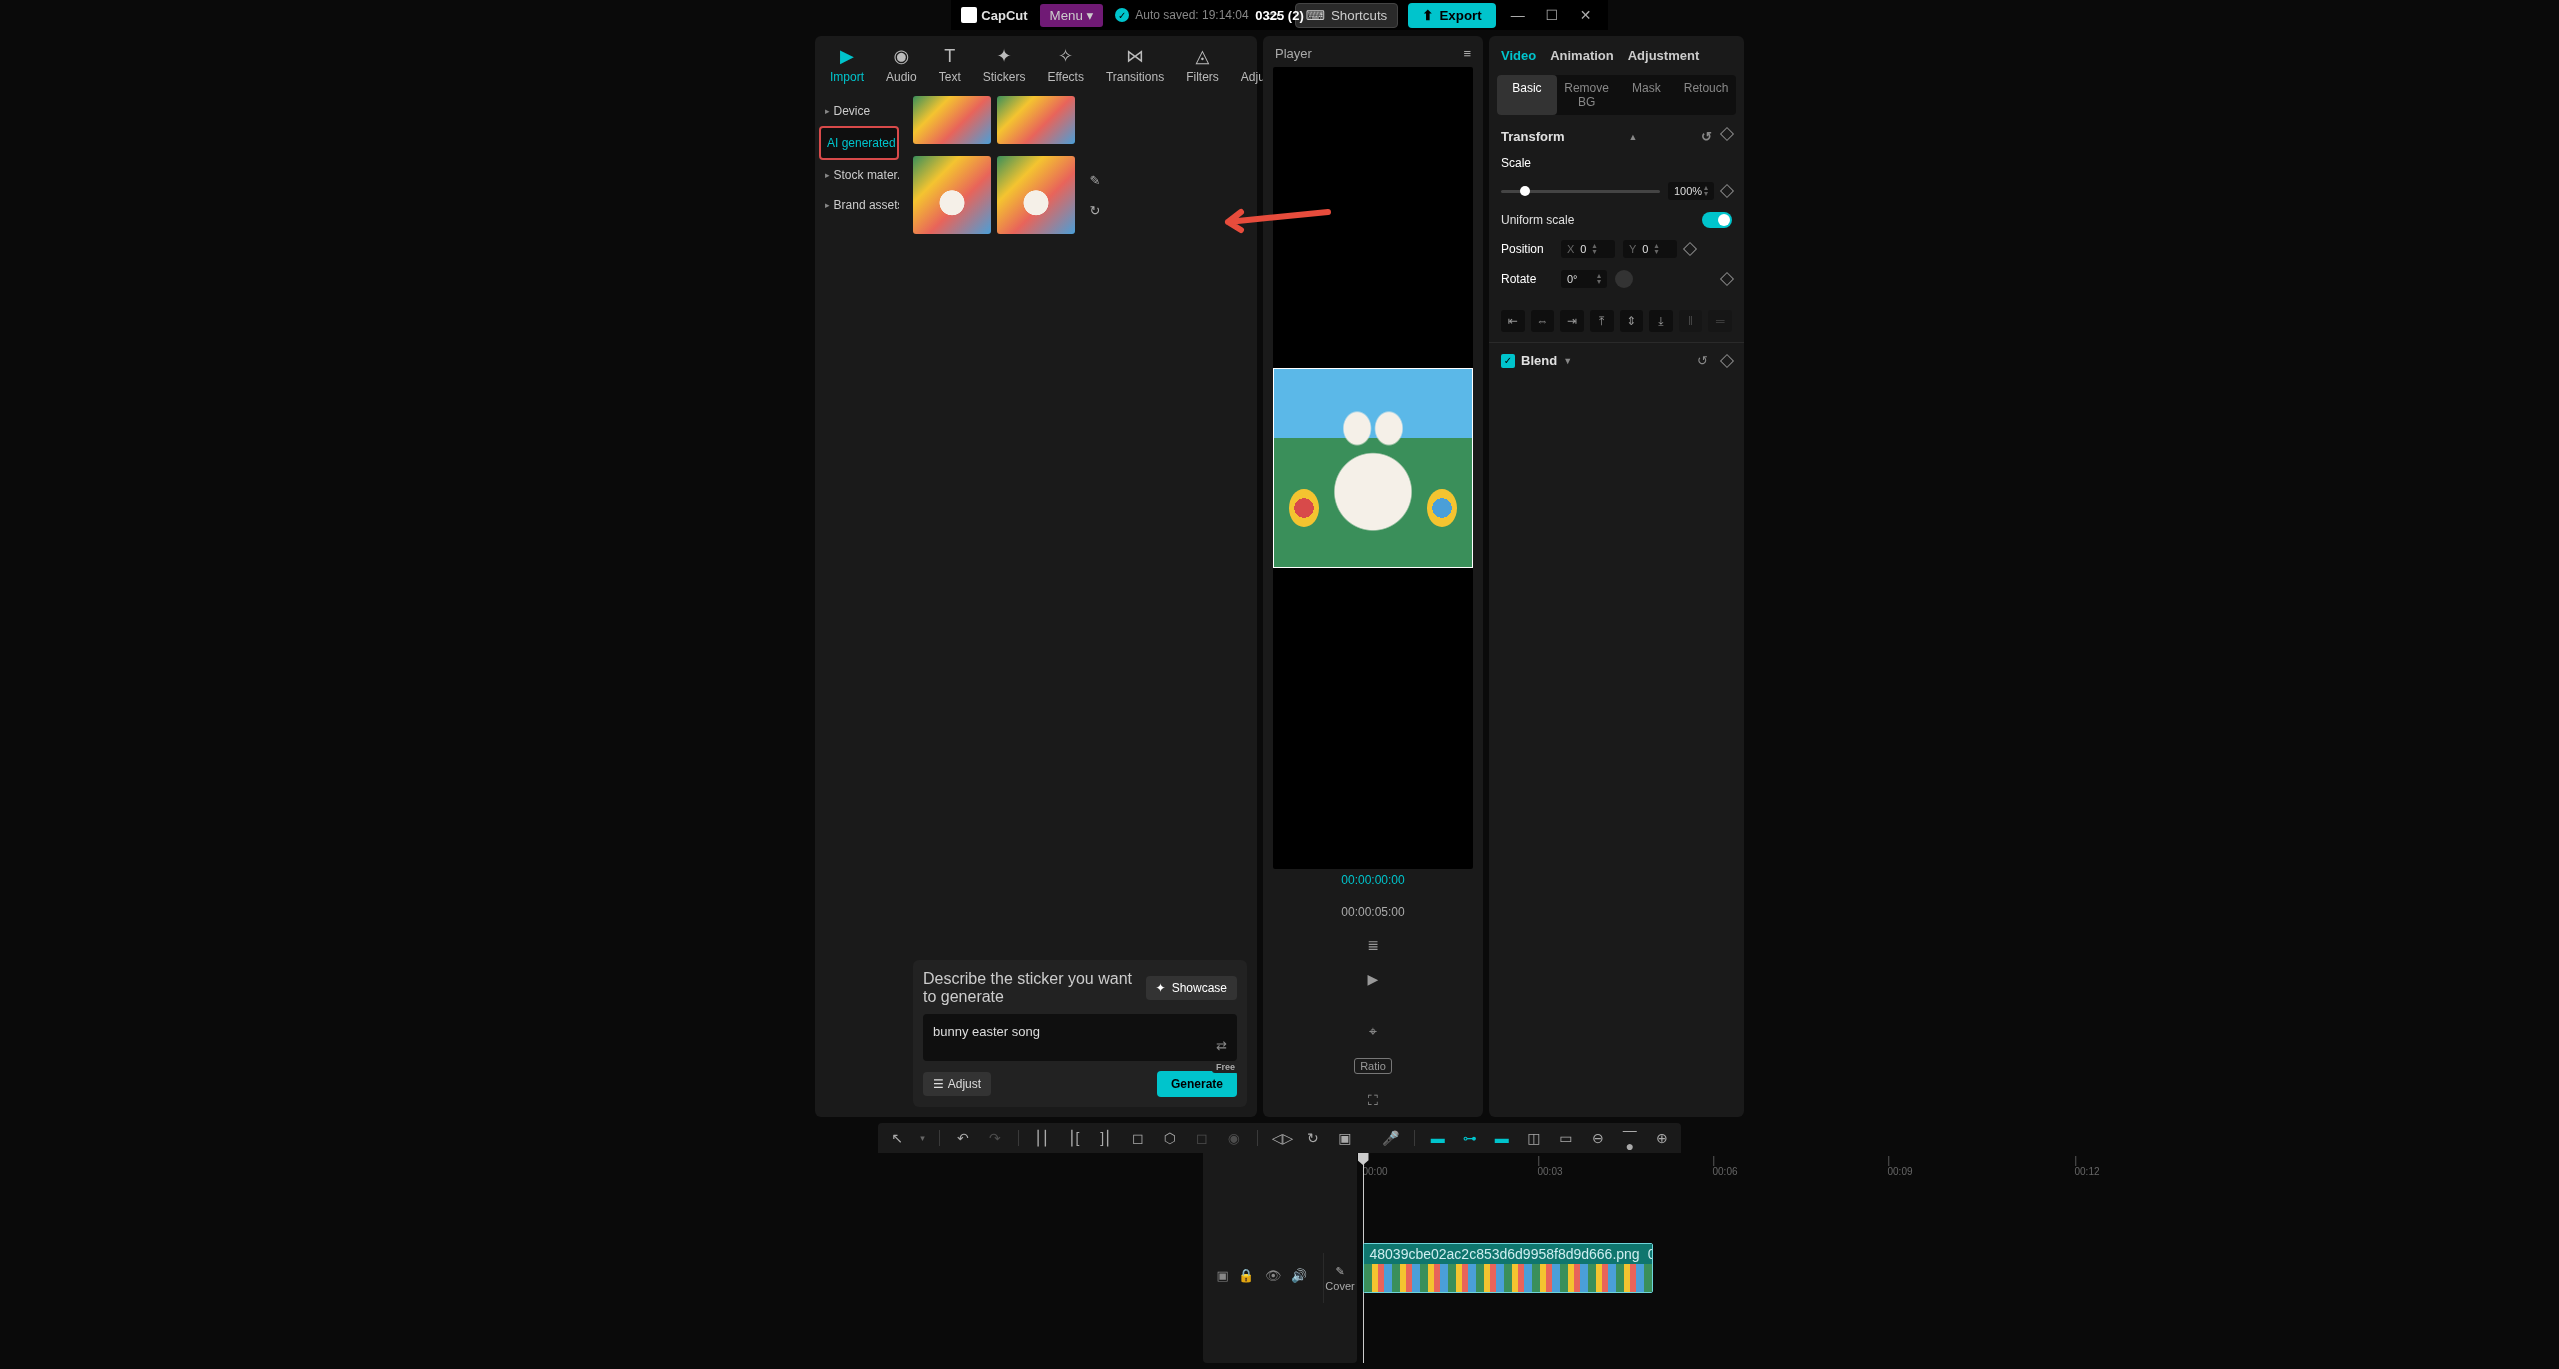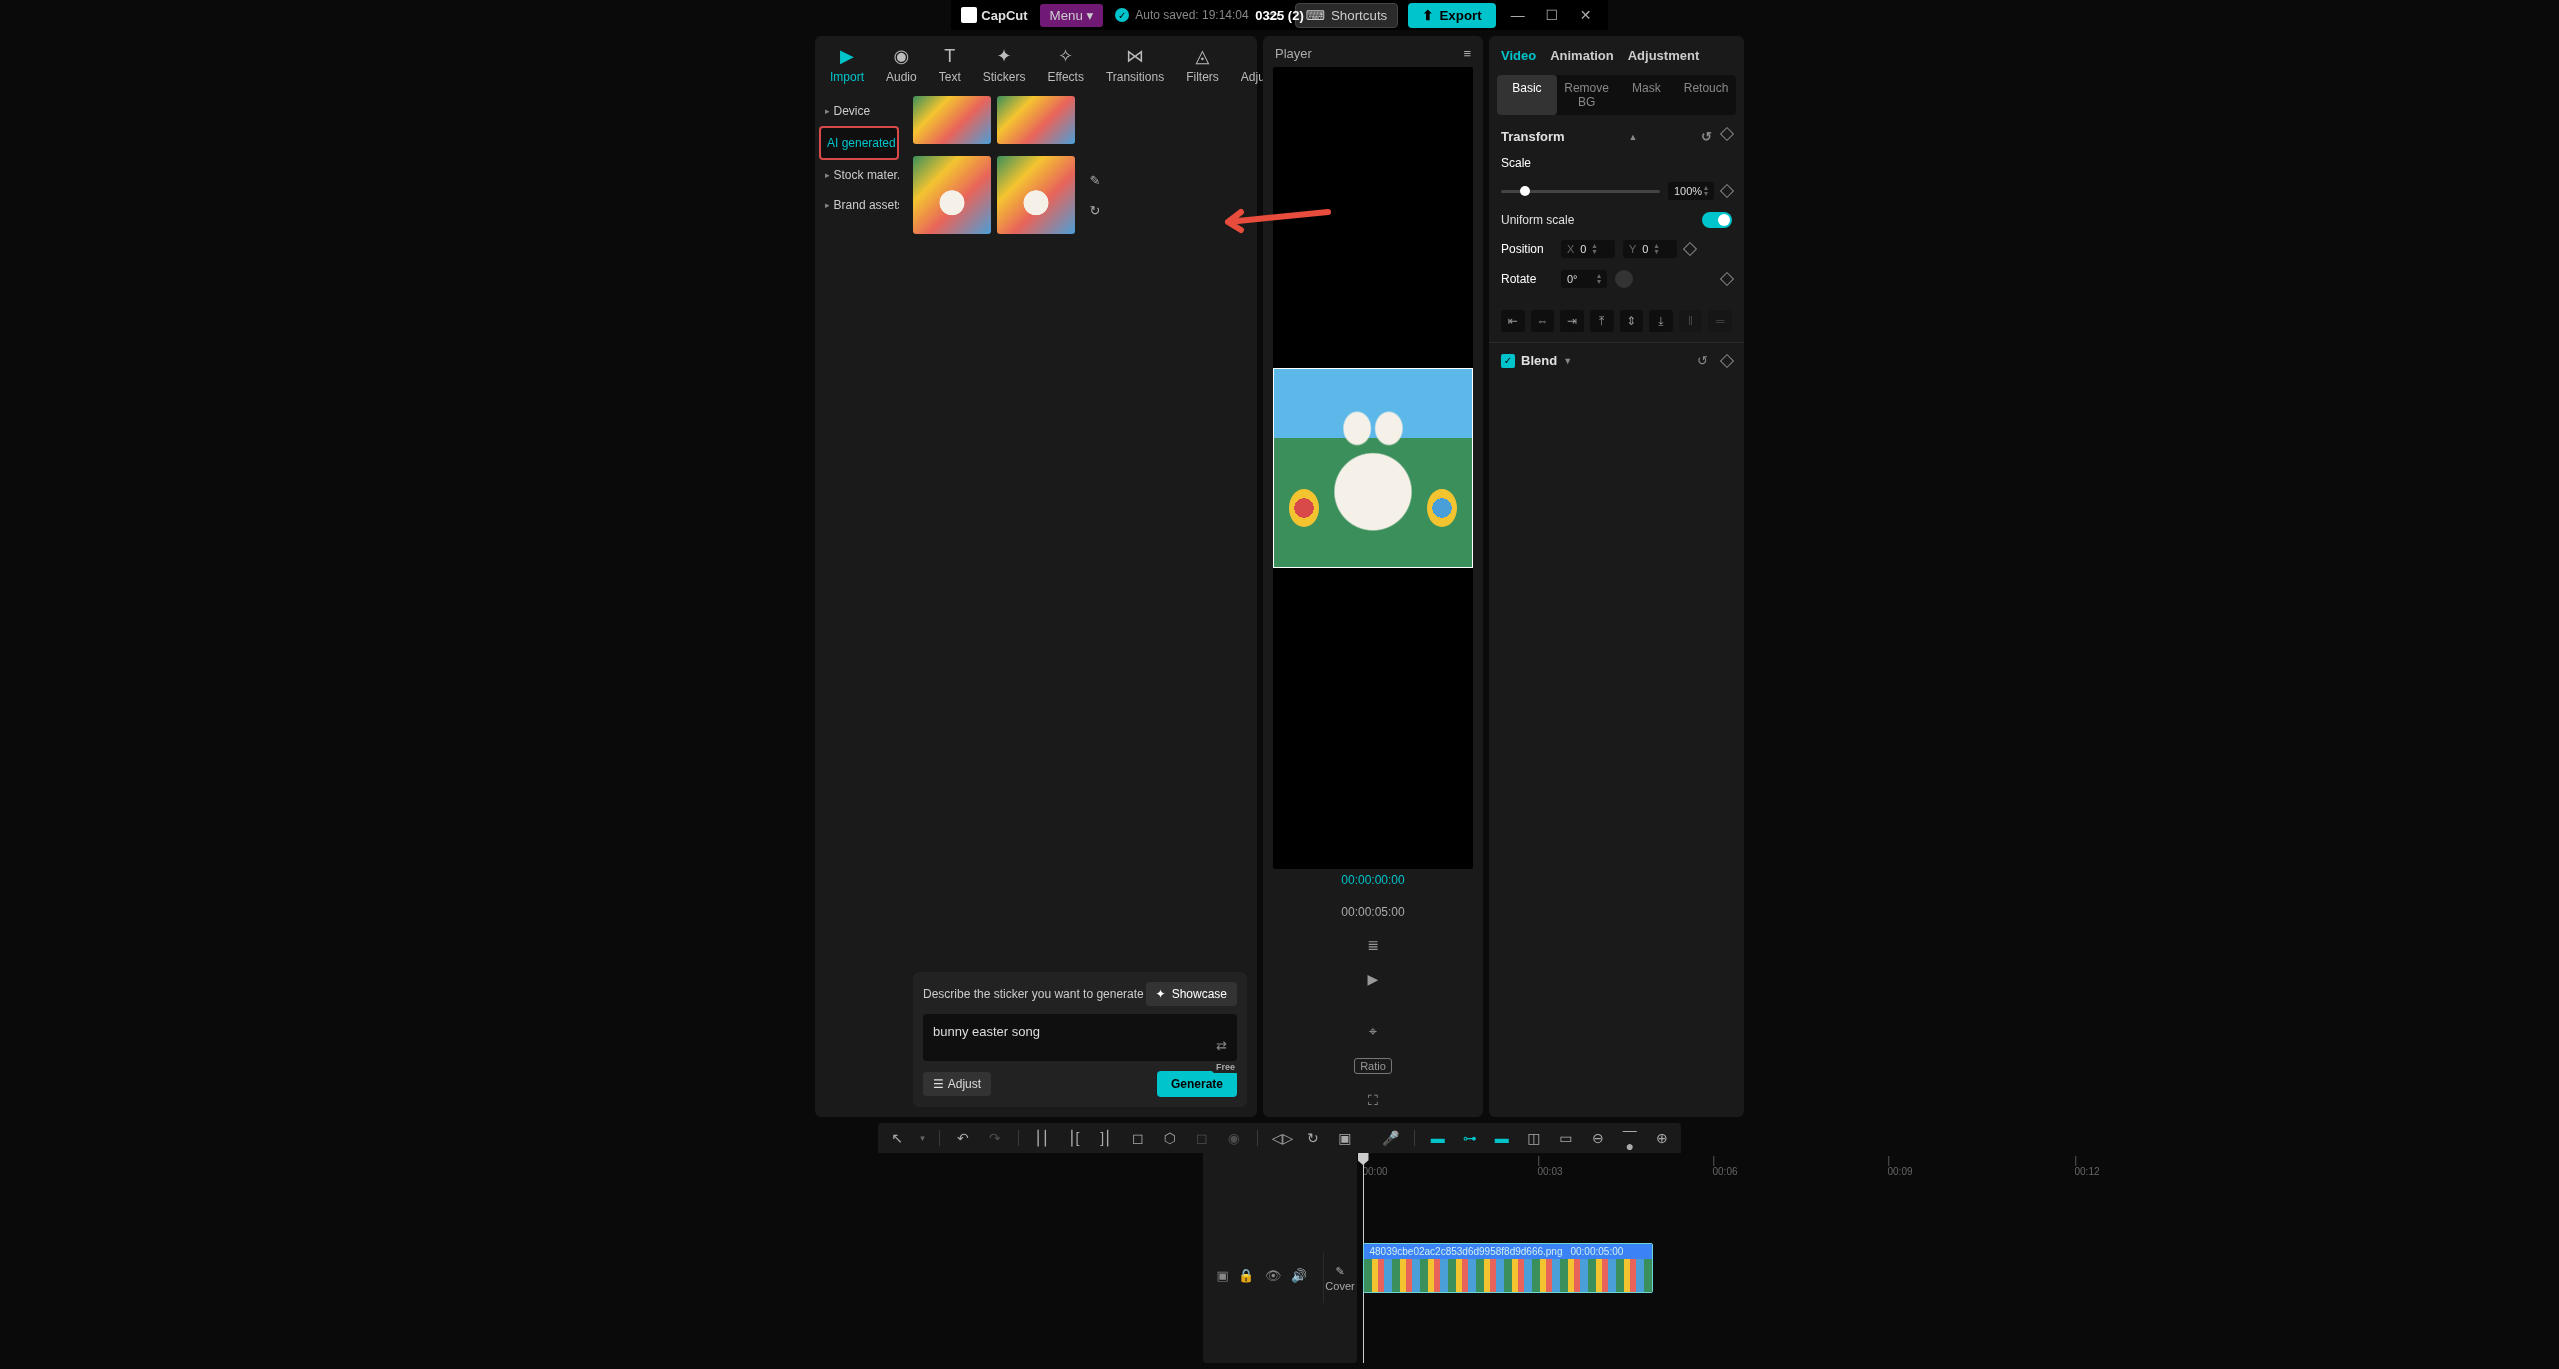--- a/index.html
+++ b/index.html
@@ -36,21 +36,21 @@
 .left-content { flex:1; display:flex; flex-direction:column; padding:0 10px 10px 10px; min-width:0;}
 .thumb-grid { display:flex; flex-wrap:wrap; gap:6px; padding:4px 0; position:relative;}
 .thumb { width: 78px; height: 48px; border-radius:3px; background: linear-gradient(135deg,#3a8f5a 0%, #f4c430 30%, #e8645a 60%, #4a9fd8 100%); position:relative; overflow:hidden;}
 .thumb.tall { height: 78px; width:78px; background: radial-gradient(circle at 50% 60%, #f5f0e8 0%, #f5f0e8 20%, transparent 21%), linear-gradient(135deg,#3a8f5a 0%, #f4c430 30%, #e8645a 60%, #4a9fd8 100%);}
 .thumb-tools { display:flex; flex-direction:column; gap:10px; justify-content:center; padding-left:4px;}
 .tool-ico { width:20px; height:20px; color:#aaa; cursor:pointer; display:flex; align-items:center; justify-content:center;}
 .arrow-annot { position:absolute; left:300px; top:108px; pointer-events:none;}
 .arrow-annot svg { width:120px; height:40px;}
 .gen-panel { background:#222; border-radius:6px; padding:10px; margin-top:auto;}
 .gen-head { display:flex; align-items:center; justify-content:space-between; margin-bottom:8px;}
-.gen-head-label { font-size:12px; color:#ccc;}
+.gen-head-label { font-size:16px; color:#ccc;}
 .showcase-btn { background:#333; border:none; color:#fff; padding:5px 10px; border-radius:4px; font-size:12px; display:flex; gap:6px; align-items:center;}
 .gen-input { background:#0f0f0f; border:none; border-radius:4px; padding:10px 34px 22px 10px; color:#ddd; width:100%; position:relative; font-size:13px;}
 .gen-input-wrap { position:relative;}
 .shuffle-ico { position:absolute; right:10px; bottom:8px; color:#888;}
 .gen-foot { display:flex; align-items:center; justify-content:space-between; margin-top:10px;}
 .adjust-btn { background:#333; border:none; color:#ddd; padding:5px 10px; border-radius:4px; font-size:12px; display:flex; align-items:center; gap:4px;}
 .generate-btn { background:#00c4cc; border:none; color:#000; padding:6px 14px; border-radius:4px; font-weight:600; font-size:12px; position:relative;}
 .free-badge { position:absolute; top:-10px; right:-2px; background:#222; color:#aaa; font-size:9px; padding:1px 4px; border-radius:3px;}
 
 
@@ -108,21 +108,21 @@
 .timeline { flex:0 0 210px; background:#1a1a1a; margin:0 6px 6px 6px; border-radius:0 0 4px 4px; display:flex; position:relative;}
 .tl-left { width:120px; display:flex; flex-direction:column;}
 .tl-left-icons { display:flex; gap:10px; padding:115px 0 0 14px; color:#888;}
 .tl-cover { width:34px; display:flex; flex-direction:column; align-items:center; justify-content:center; gap:2px; color:#aaa; font-size:11px; border-left:1px solid #2a2a2a; margin-top:100px; margin-bottom:60px;}
 .tl-main { flex:1; position:relative;}
 .ruler { height:20px; position:relative; color:#666; font-size:10px;}
 .ruler-mark { position:absolute; top:2px;}
 .playhead { position:absolute; left:6px; top:0; bottom:0; width:1px; background:#ccc;}
 .playhead::before { content:''; position:absolute; top:0; left:-5px; width:11px; height:12px; background:#ccc; clip-path: polygon(0 0,100% 0,100% 60%,50% 100%,0 60%);}
 .clip { position:absolute; top:90px; left:6px; width:290px; height:50px; border:1px solid #6dd5db; border-radius:2px; overflow:hidden;}
-.clip-head { background:#3b82f6; color:#cfeef0; font-size:10px; padding:2px 6px; display:flex; gap:8px;}
+.clip-head { background:#0f766e; color:#cfeef0; font-size:14px; padding:2px 6px; display:flex; gap:8px;}
 .clip-body { height:34px; background: repeating-linear-gradient(90deg, #3a8f5a 0 8px, #f4c430 8px 14px, #e8645a 14px 20px, #4a9fd8 20px 28px);}
 </style>
 </head>
 <body>
 
 <div class="app">
 
   <div class="titlebar">
     <div class="logo">
       <span class="logo-icon"></span>

